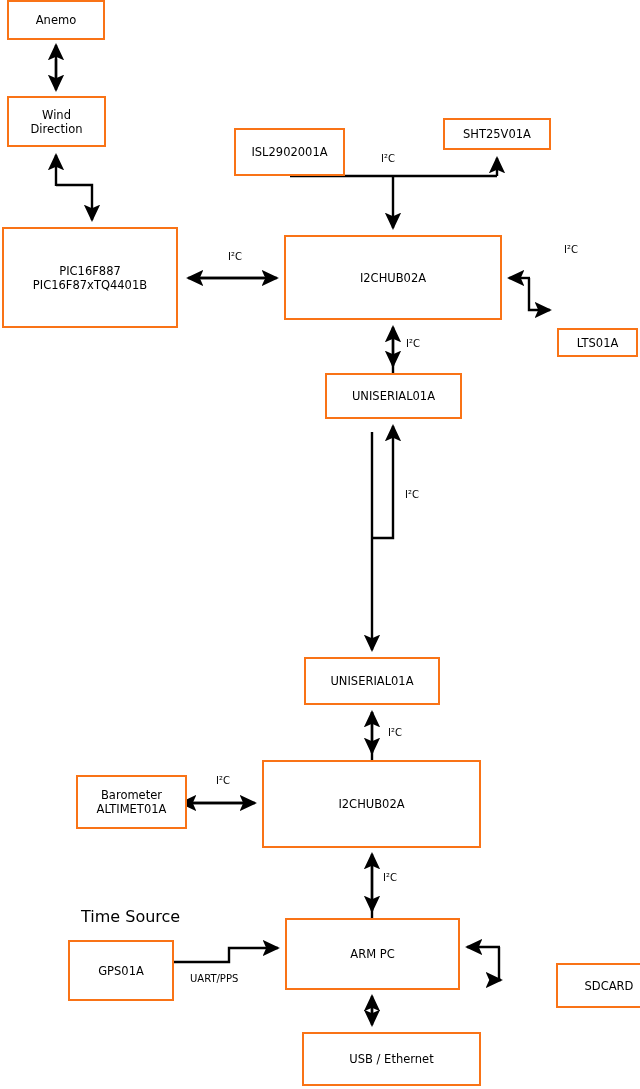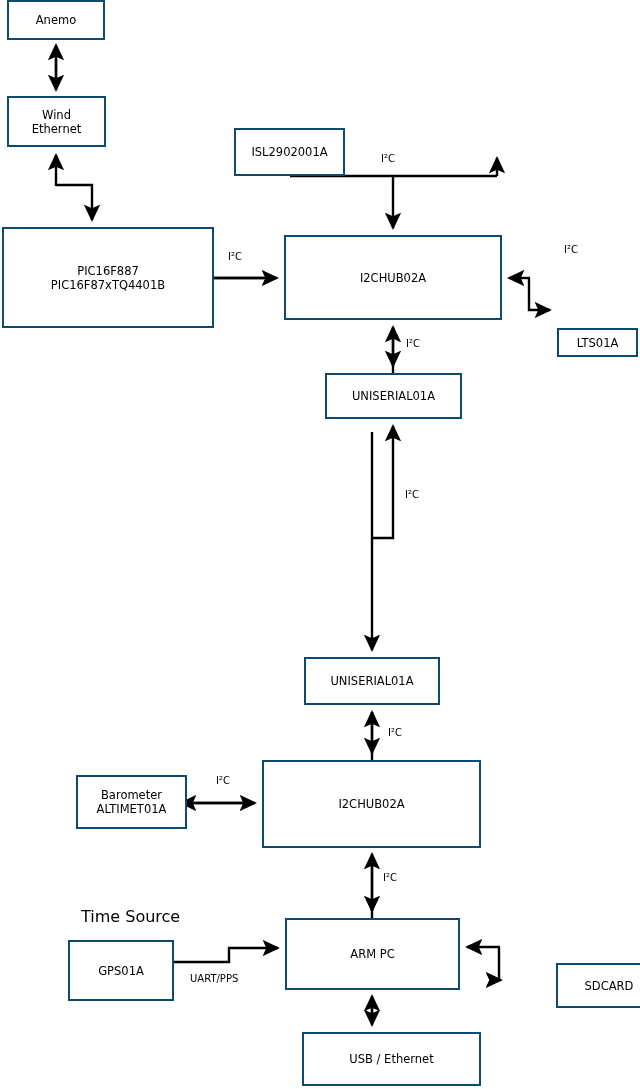--- a/index.html
+++ b/index.html
@@ -21,21 +21,21 @@
   #wire-layer {
     position: absolute;
     left: 0;
     top: 0;
     width: 640px;
     height: 1089px;
   }
   .node {
     position: absolute;
     box-sizing: border-box;
-    border: 2px solid #0c4a6e;
+    border: 2px solid #f97316;
     background: #ffffff;
     display: flex;
     align-items: center;
     justify-content: center;
     text-align: center;
     color: #000000;
     font-size: 11.5px;
     line-height: 14px;
     z-index: 2;
   }
@@ -117,32 +117,35 @@
       <path d="M 372,1018 L 372,996"></path>
     </g>
   </svg>
 
   <div class="node" style="left:7px; top:0px; width:98px; height:40px;">
     <span class="node-label">Anemo</span>
   </div>
 
   <div class="node" style="left:7px; top:96px; width:99px; height:51px;">
     <span class="node-label">Wind
-Ethernet</span>
+Direction</span>
   </div>
 
-  <div class="node" style="left:2px; top:227px; width:212px; height:101px;">
+  <div class="node" style="left:2px; top:227px; width:176px; height:101px;">
     <span class="node-label">PIC16F887
 PIC16F87xTQ4401B</span>
   </div>
 
   <div class="node" style="left:234px; top:128px; width:111px; height:48px;">
     <span class="node-label">ISL2902001A</span>
   </div>
 
+  <div class="node" style="left:443px; top:118px; width:108px; height:32px;">
+    <span class="node-label">SHT25V01A</span>
+  </div>
 
   <div class="node" style="left:284px; top:235px; width:218px; height:85px;">
     <span class="node-label">I2CHUB02A</span>
   </div>
 
   <div class="node" style="left:557px; top:296px; width:81px; height:29px;margin-top:32px;">
     <span class="node-label">LTS01A</span>
   </div>
 
   <div class="node" style="left:325px; top:373px; width:137px; height:46px;">

